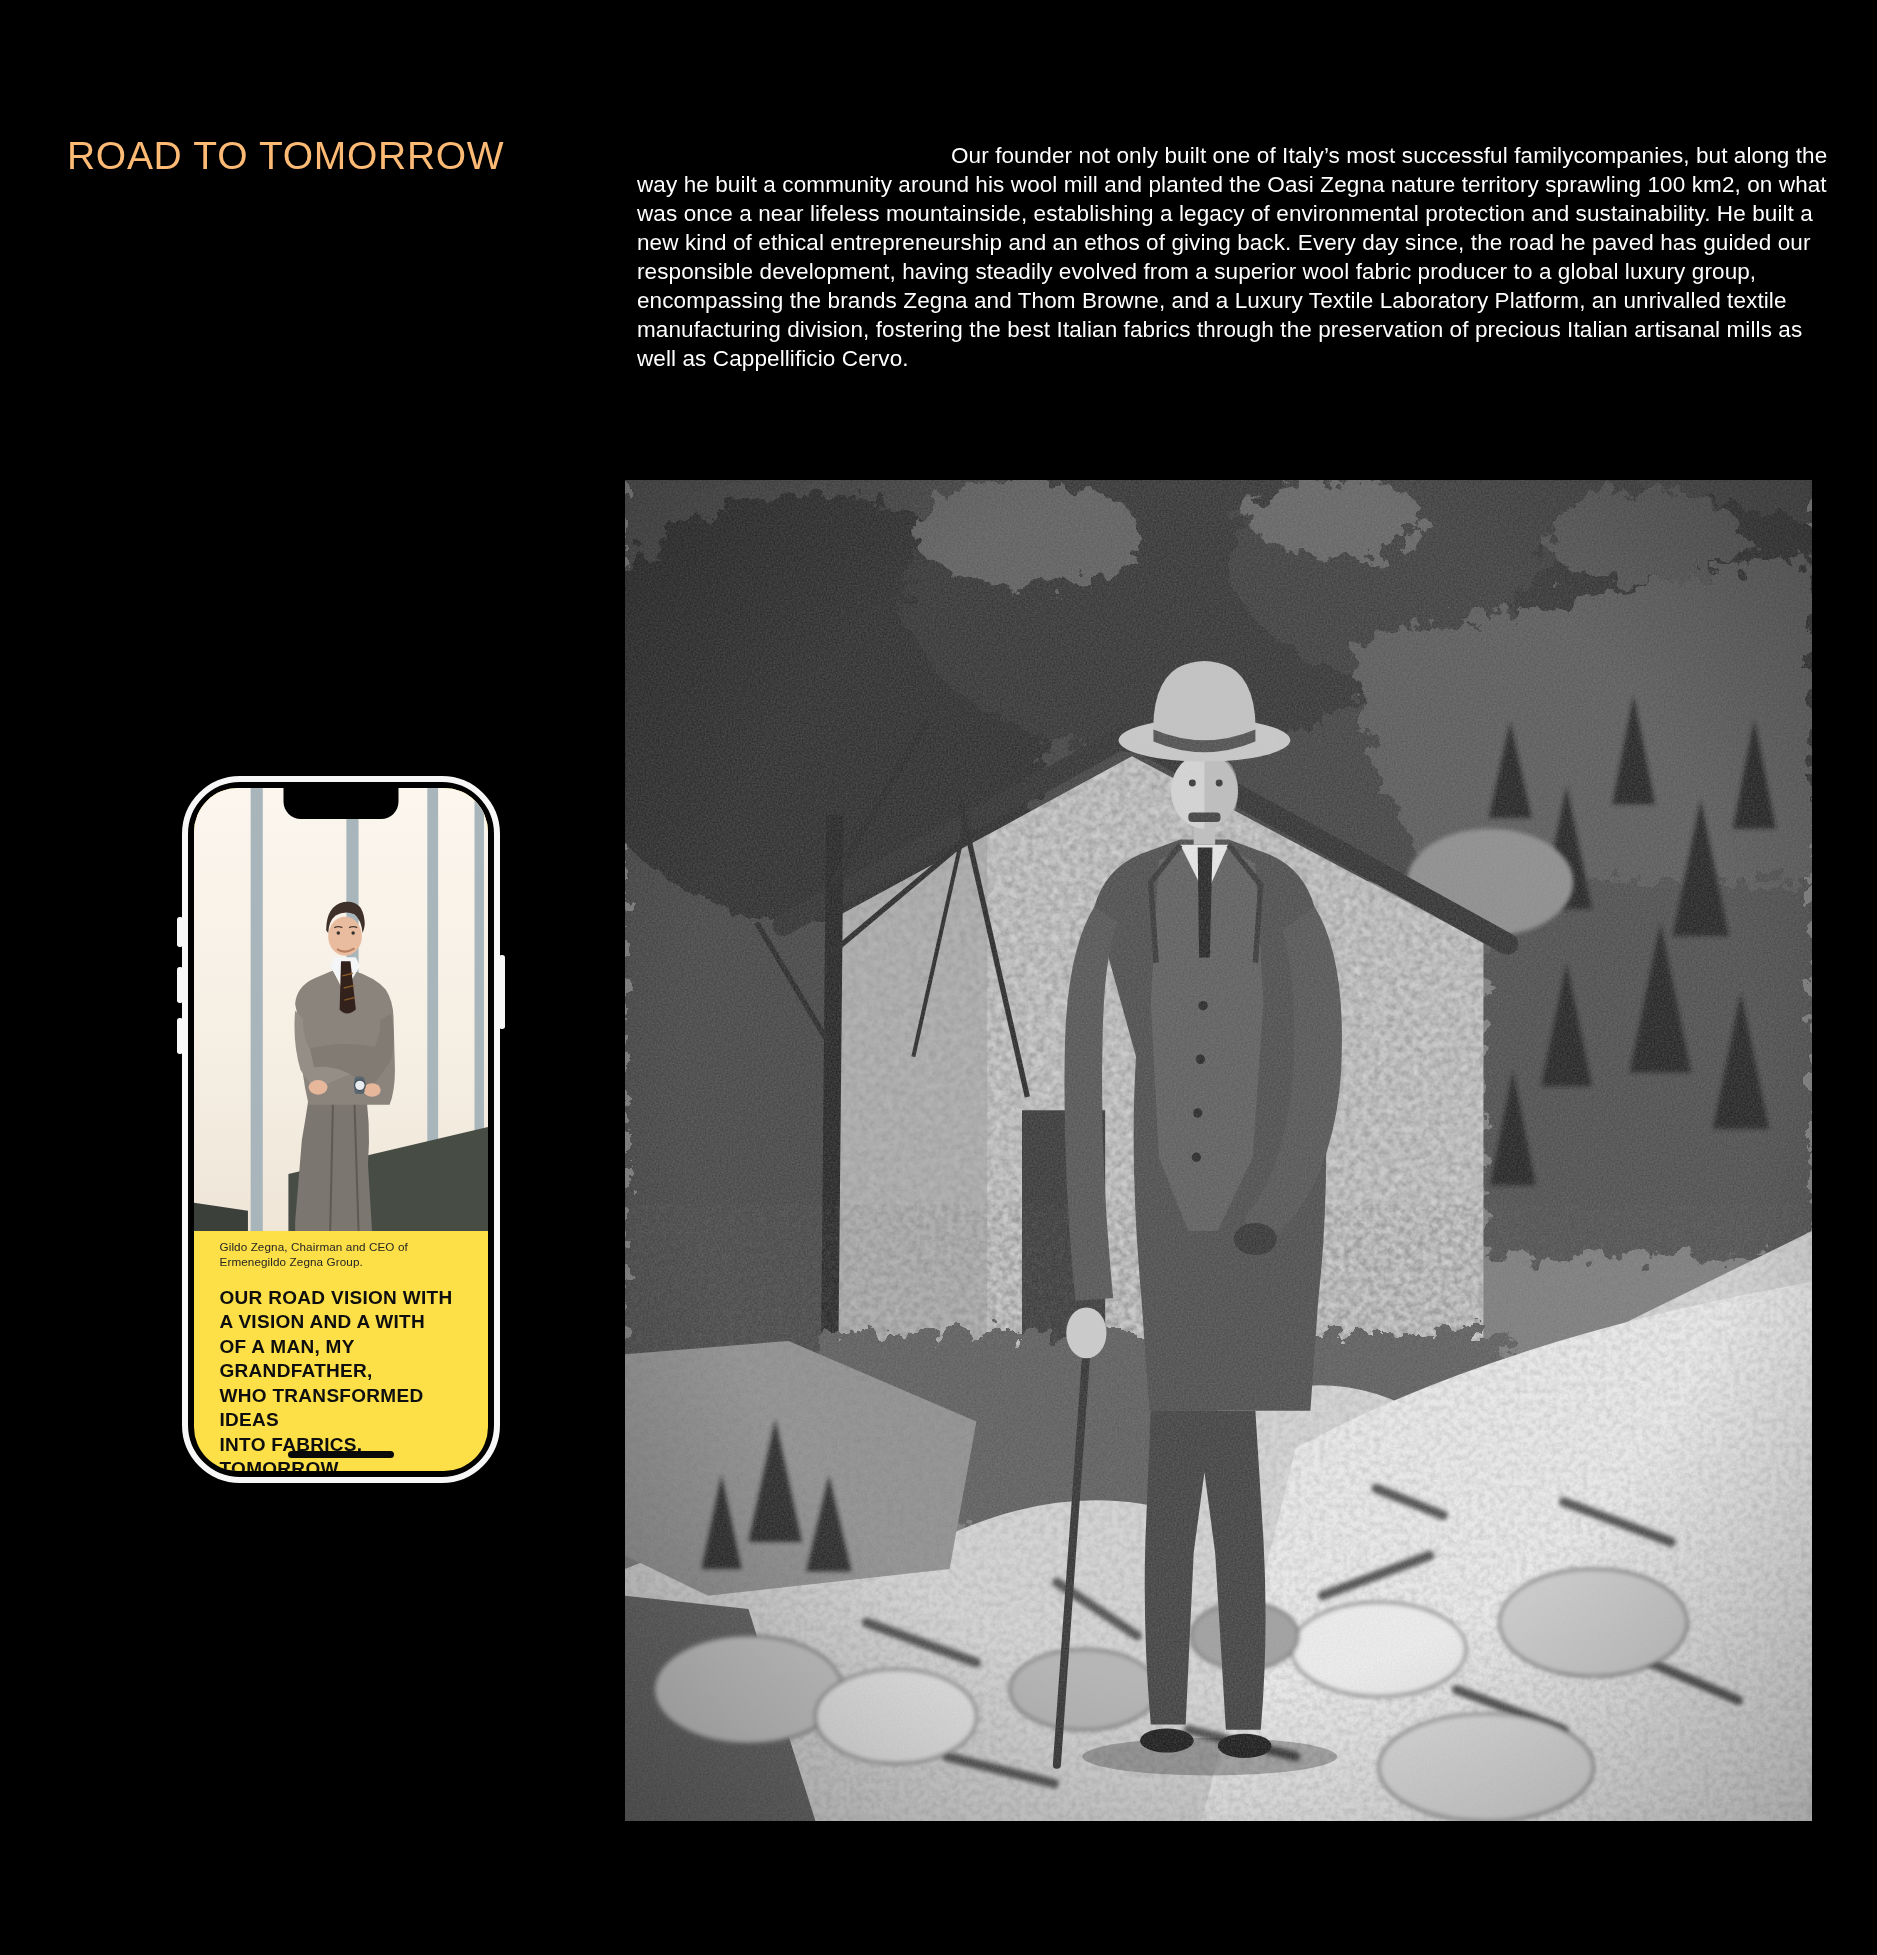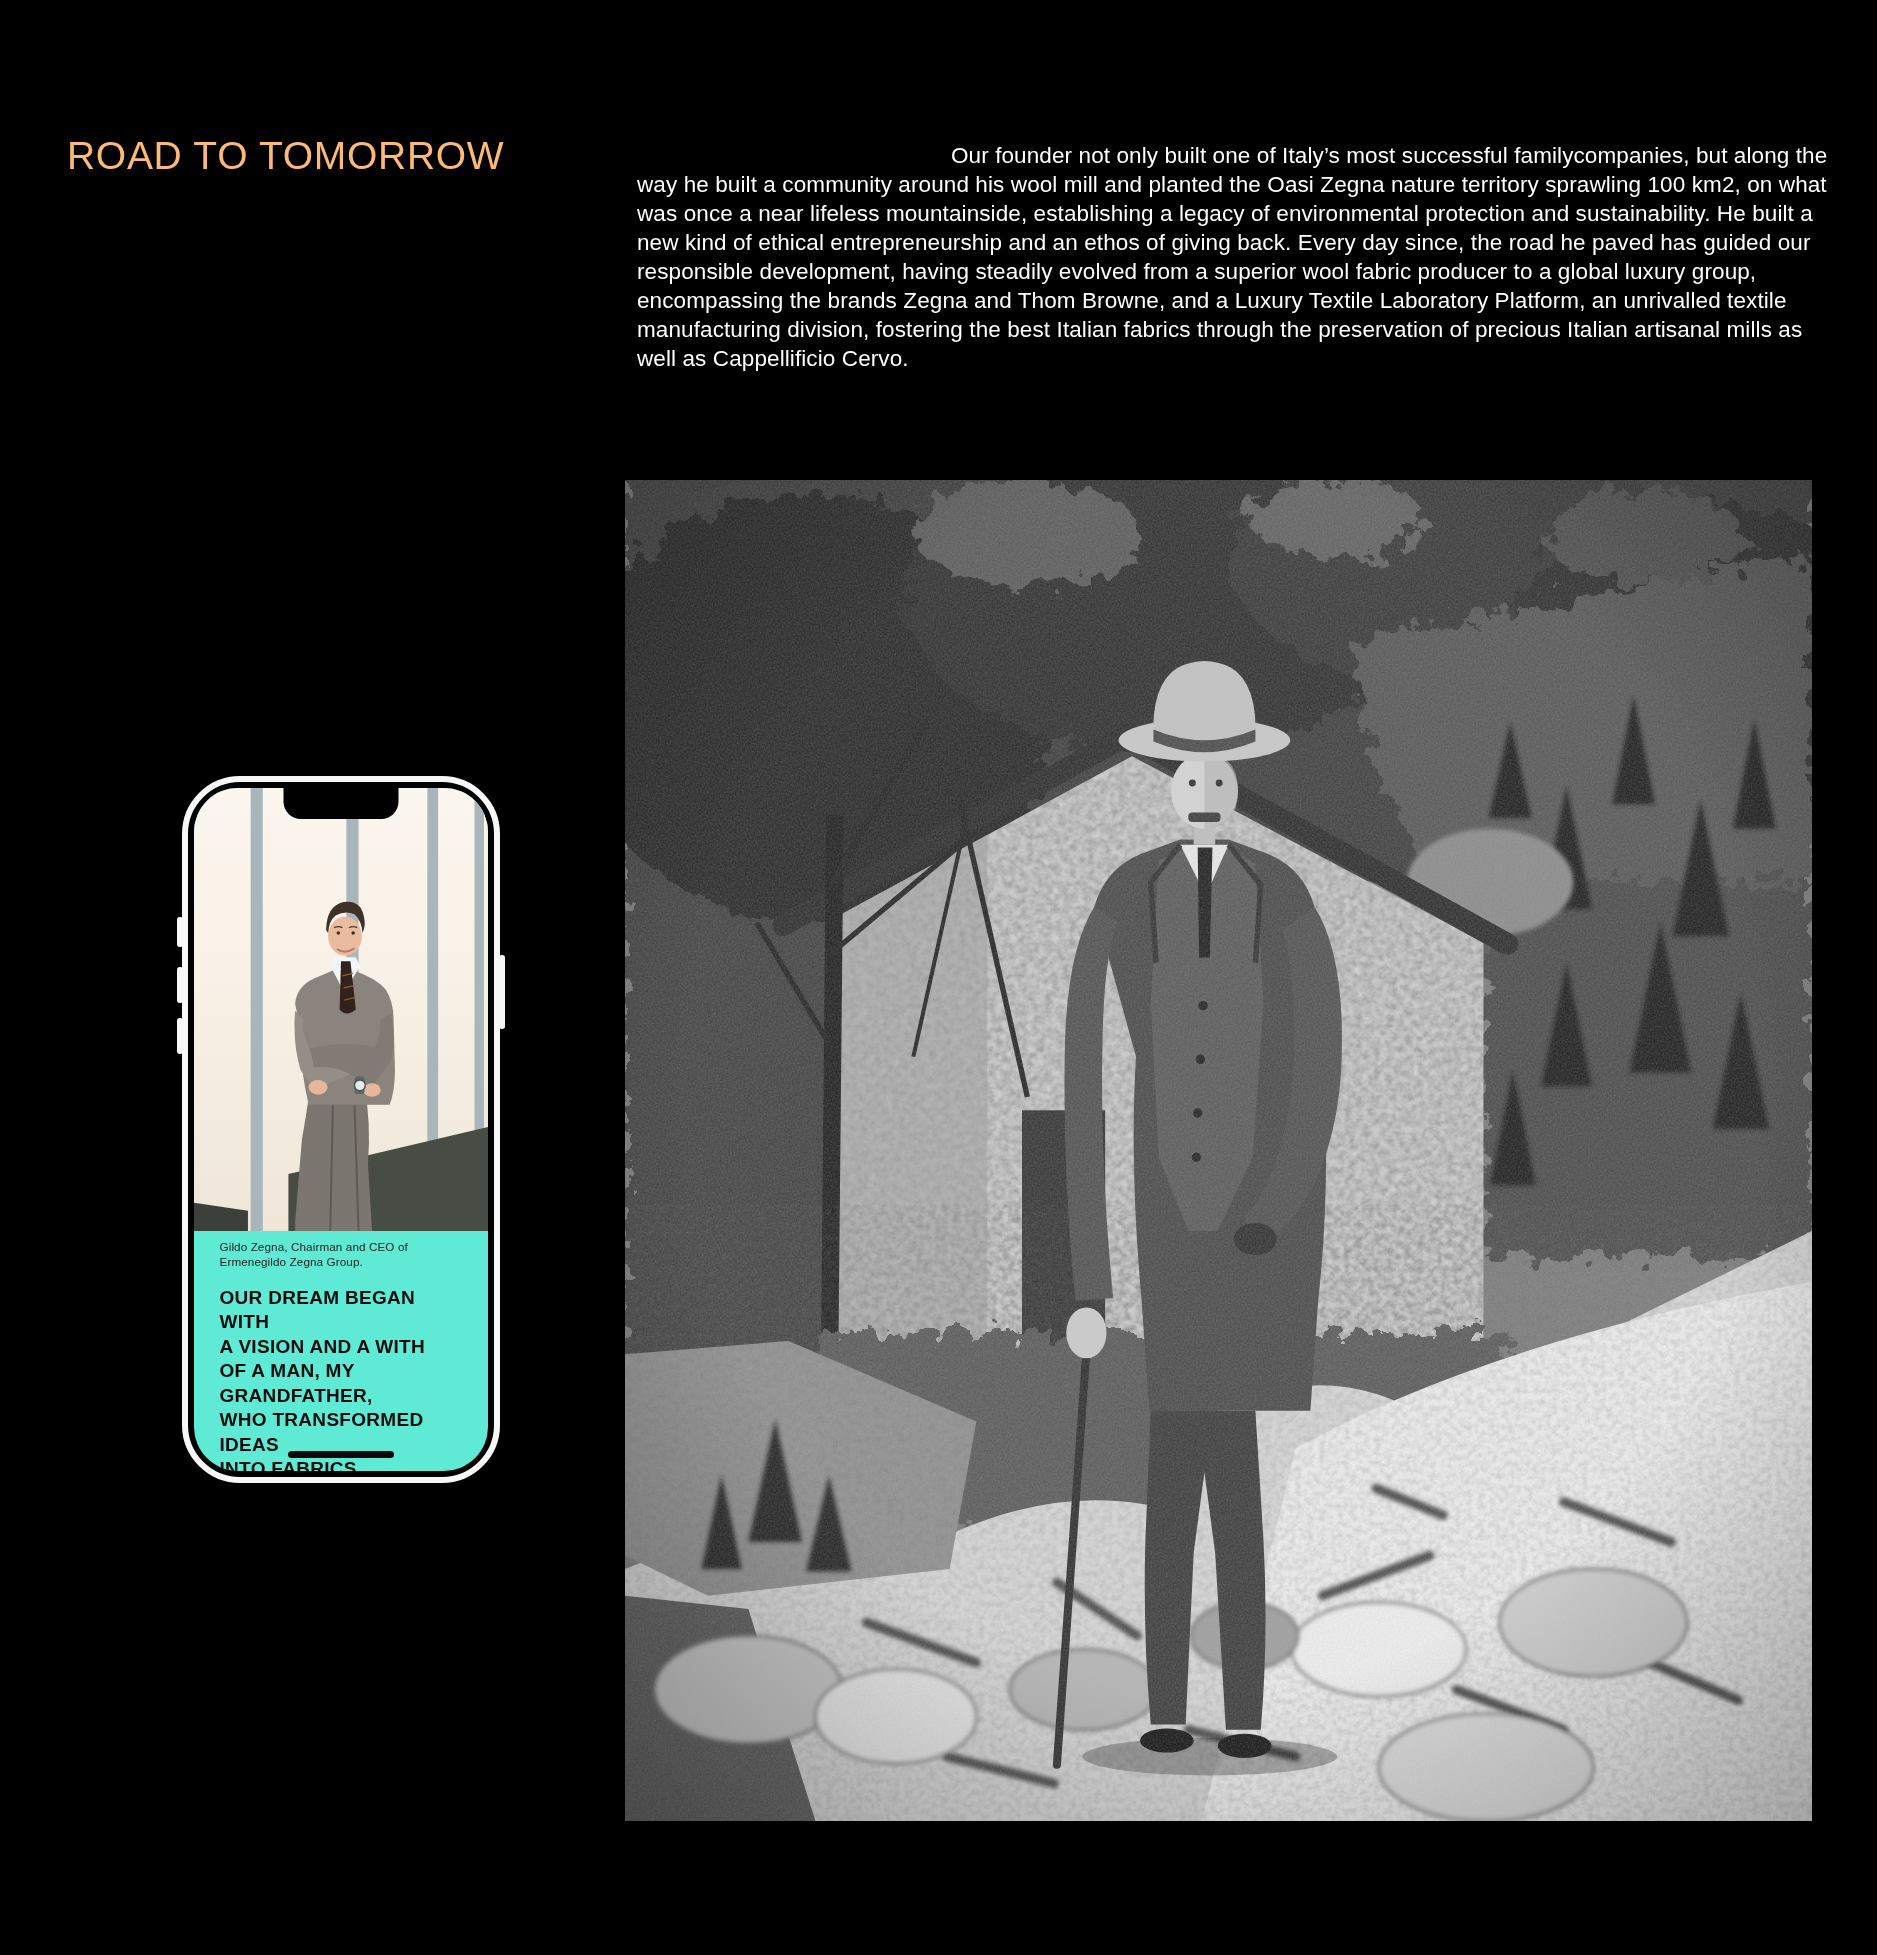--- a/index.html
+++ b/index.html
@@ -40,21 +40,21 @@
     padding:6px;
   }
   .side-btn { position:absolute; background:#f7f7f7; border-radius:2.7px; }
   .btn-mute    { left:-11.4px; top:135px; width:6px; height:29.5px; }
   .btn-volup   { left:-11.4px; top:185px; width:6px; height:36px; }
   .btn-voldown { left:-11.4px; top:236px; width:6px; height:36px; }
   .btn-power   { right:-11.4px; top:173px; width:6px; height:74px; }
 
   .screen {
     position:relative; width:100%; height:100%;
-    background:#5eead4; border-radius:44px; overflow:hidden;
+    background:#fde047; border-radius:44px; overflow:hidden;
     display:flex; flex-direction:column;
   }
   .notch {
     position:absolute; top:0; left:50%; transform:translateX(-50%);
     width:115px; height:31px; background:#000;
     border-radius:0 0 17.4px 17.4px; z-index:6;
   }
   .phone-photo { flex:none; width:100%; height:443px; }
   .phone-photo svg { display:block; width:100%; height:100%; }
 
@@ -287,21 +287,21 @@
           <circle cx="236" cy="216" r="2.6" fill="#33302d"></circle>
           <path d="M208,208 Q214,205 220,208 M230,208 Q236,205 242,208" stroke="#4a3b31" stroke-width="2" fill="none"></path>
           <path d="M212,240 Q224,248 238,239" stroke="#b97f63" stroke-width="3" fill="none"></path>
         </g>
       </svg>
     </div>
 
     <div class="phone-caption">Gildo Zegna, Chairman and CEO of Ermenegildo Zegna Group.</div>
 
     <div class="phone-quote">
-      <div>OUR DREAM BEGAN WITH</div>
+      <div>OUR ROAD VISION WITH</div>
       <div>A VISION AND A WITH</div>
       <div>OF A MAN, MY GRANDFATHER,</div>
       <div>WHO TRANSFORMED IDEAS</div>
       <div>INTO FABRICS, TOMORROW</div>
       <div>A FOREST, A COMMUNITY</div>
 
     </div>
 
     <div class="home-indicator"></div>
   </div>

